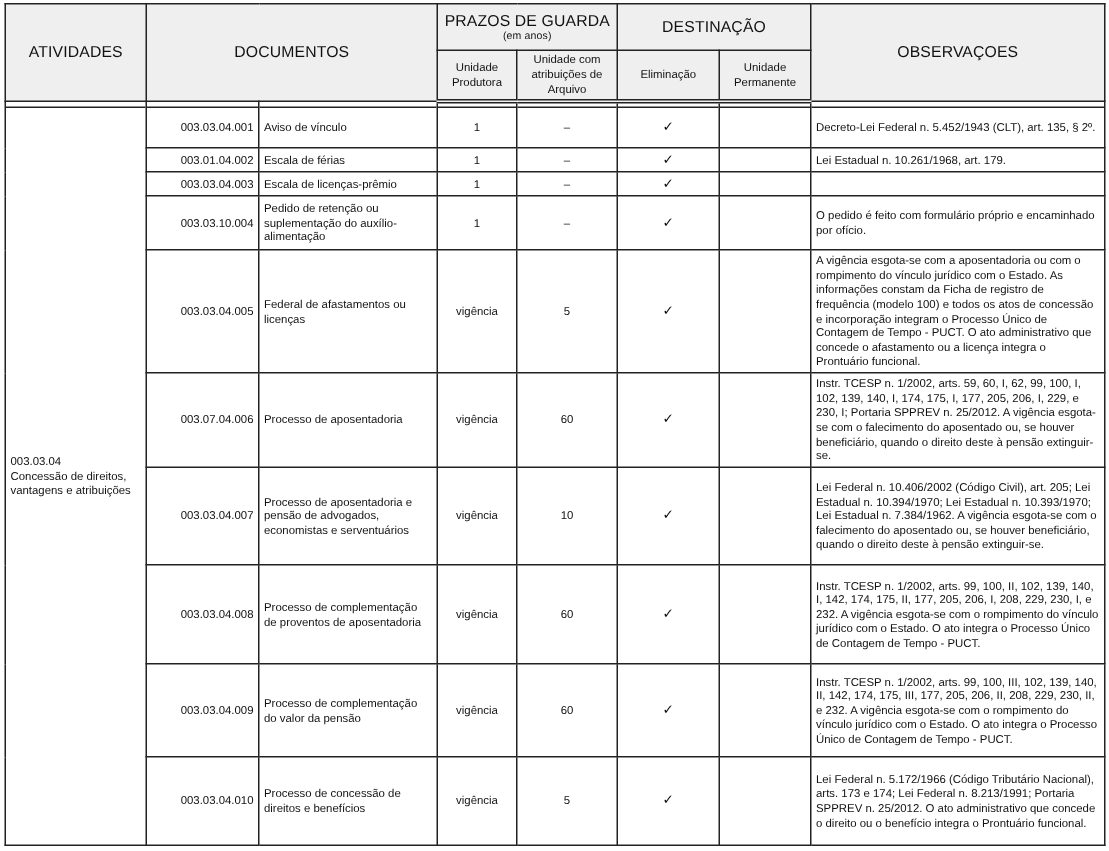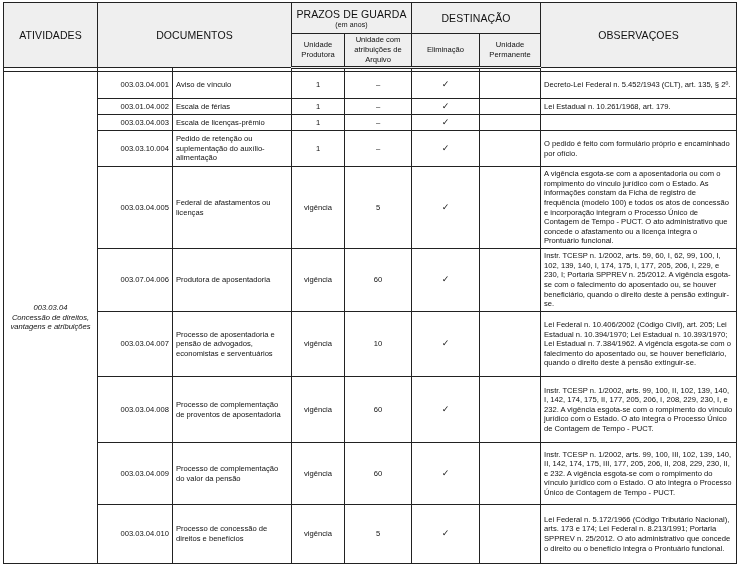--- a/index.html
+++ b/index.html
@@ -11,21 +11,21 @@
              vertical-align:middle; }
   th { background:#efefef; font-weight:normal;text-align:center; }
   .h-big { font-size:10.5px; letter-spacing:0.1px; }
   .h-small { font-size:7.6px; line-height:10px; }
   .h-sub { font-size:7px; display:block; margin-top:1px; }
   tr.hdr-bottom th { border-bottom:3px double #222; }
   td { font-size:7.6px; line-height:9.6px; }
   td.c { text-align:center; }
   td.code { text-align:right; }
   td.obs { padding:2px 4px 2px 4px; }
-  td.act { text-align:center; padding-left:4px;font-style:italic; }
+  td.act { text-align:left; padding-left:4px; }
   .check { font-size:9px; }
   tr.spacer td { height:4px; padding:0; border-left:1px solid #222; border-right:1px solid #222; border-top:none; border-bottom:none; }
 </style>
 </head>
 <body>
 
 <table class="tt">
   <colgroup>
     <col style="width:94px">
     <col style="width:75px">
@@ -110,21 +110,21 @@
       <td class="code">003.03.04.005</td>
       <td>Federal de afastamentos ou licenças</td>
       <td class="c">vigência</td>
       <td class="c">5</td>
       <td class="c check">✓</td>
       <td class="c"></td>
       <td class="obs">A vigência esgota-se com a aposentadoria ou com o rompimento do vínculo jurídico com o Estado. As informações constam da Ficha de registro de frequência (modelo 100) e todos os atos de concessão e incorporação integram o Processo Único de Contagem de Tempo - PUCT. O ato administrativo que concede o afastamento ou a licença integra o Prontuário funcional.</td>
     </tr>
     <tr style="height:63px">
       <td class="code">003.07.04.006</td>
-      <td>Produtora de aposentadoria</td>
+      <td>Processo de aposentadoria</td>
       <td class="c">vigência</td>
       <td class="c">60</td>
       <td class="c check">✓</td>
       <td class="c"></td>
       <td class="obs">Instr. TCESP n. 1/2002, arts. 59, 60, I, 62, 99, 100, I, 102, 139, 140, I, 174, 175, I, 177, 205, 206, I, 229, e 230, I; Portaria SPPREV n. 25/2012. A vigência esgota-se com o falecimento do aposentado ou, se houver beneficiário, quando o direito deste à pensão extinguir-se.</td>
     </tr>
     <tr style="height:65px">
       <td class="code">003.03.04.007</td>
       <td>Processo de aposentadoria e pensão de advogados, economistas e serventuários</td>
       <td class="c">vigência</td>

